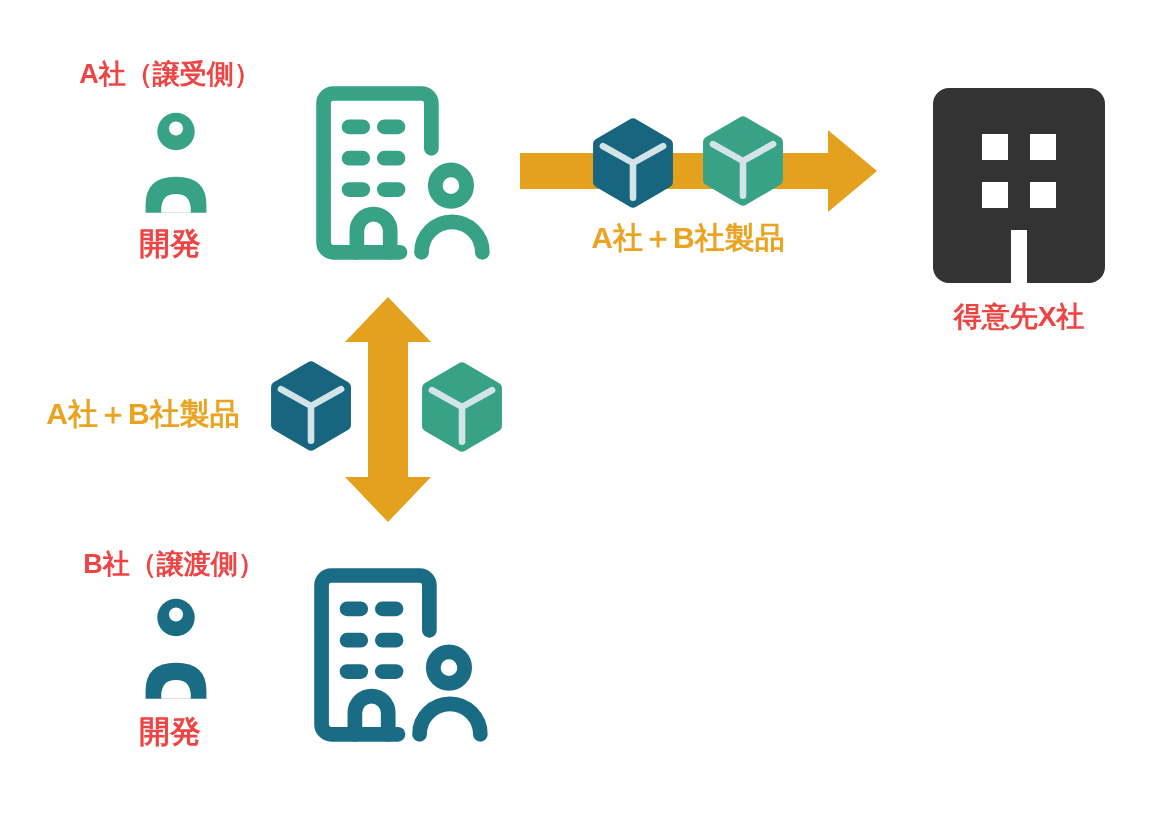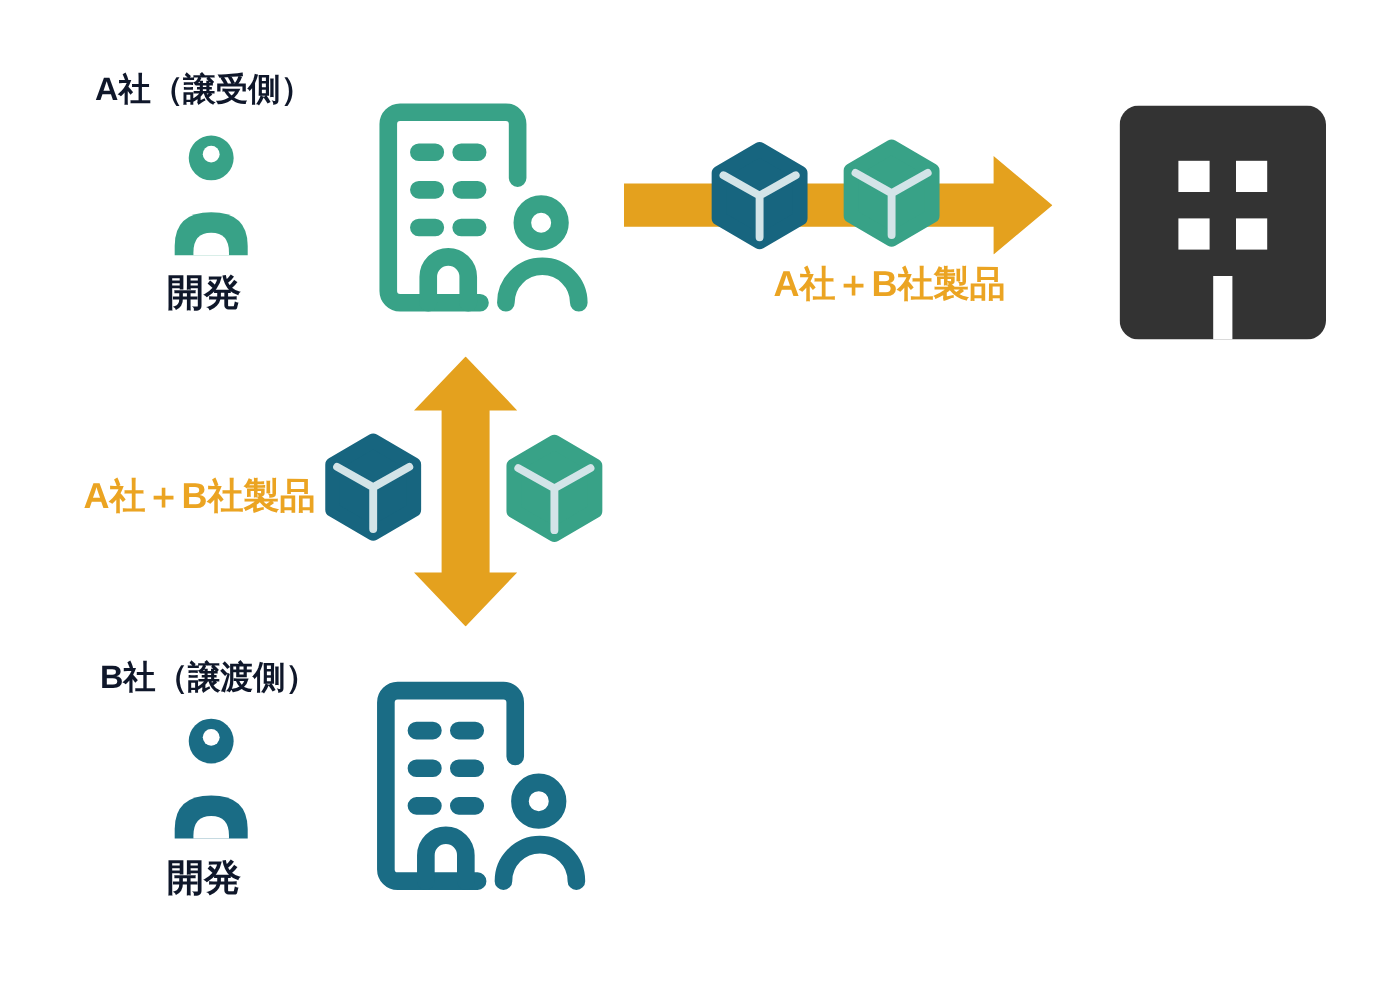--- a/index.html
+++ b/index.html
@@ -6,28 +6,28 @@
   .canvas{
     position:relative;
     width:1160px;height:828px;
     background:#ffffff;
     overflow:hidden;
     font-family:"Liberation Sans","DejaVu Sans",sans-serif;
   }
   .abs{position:absolute;}
   .label{
     font-weight:700;
-    color:#0f172a;
+    color:#ef4444;
     text-align:center;
     line-height:1.2;
     white-space:nowrap;
   }
   .title-label{font-size:27px;}
   .role-label{font-size:31px;}
-  .flow-label{font-size:30px;color:#EBA422;text-align:right;}
+  .flow-label{font-size:30px;color:#EBA422;}
   .customer-label{font-size:28px;}
   .teal{color:#38A287;}
   .blue{color:#1A6C85;}
   .cube-blue{color:#17657F;}
   .cube-green{color:#38A287;}
   .dark{color:#333333;}
   .orange{color:#E4A11E;}
   svg{display:block;}
 </style>
 </head>
@@ -96,20 +96,21 @@
   <svg class="abs cube-green" style="left:696px;top:114px;" width="94" height="94" viewBox="0 0 100 100">
       <use href="#icon-cube"></use>
     </svg>
 
   <div class="abs label flow-label" style="left:538px;top:220px;width:300px;">A社＋B社製品</div>
 
   <svg class="abs dark" style="left:933px;top:88px;" width="172" height="195" viewBox="0 0 172 195">
       <use href="#icon-customer-building"></use>
     </svg>
 
+  <div class="abs label customer-label" style="left:903px;top:300px;width:232px;">得意先X社</div>
 
   <svg class="abs orange" style="left:345px;top:297px;" width="86" height="225" viewBox="0 0 86 225">
       <use href="#icon-arrow-vertical"></use>
     </svg>
 
   <svg class="abs cube-blue" style="left:264px;top:359px;" width="94" height="94" viewBox="0 0 100 100">
       <use href="#icon-cube"></use>
     </svg>
 
   <svg class="abs cube-green" style="left:415px;top:360px;" width="94" height="94" viewBox="0 0 100 100">

